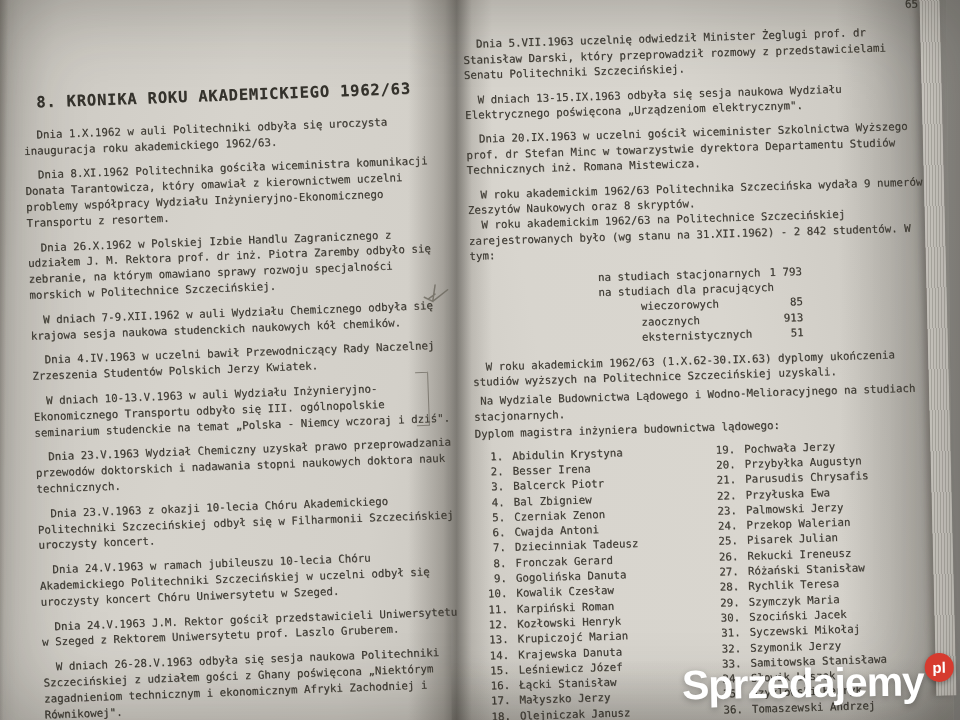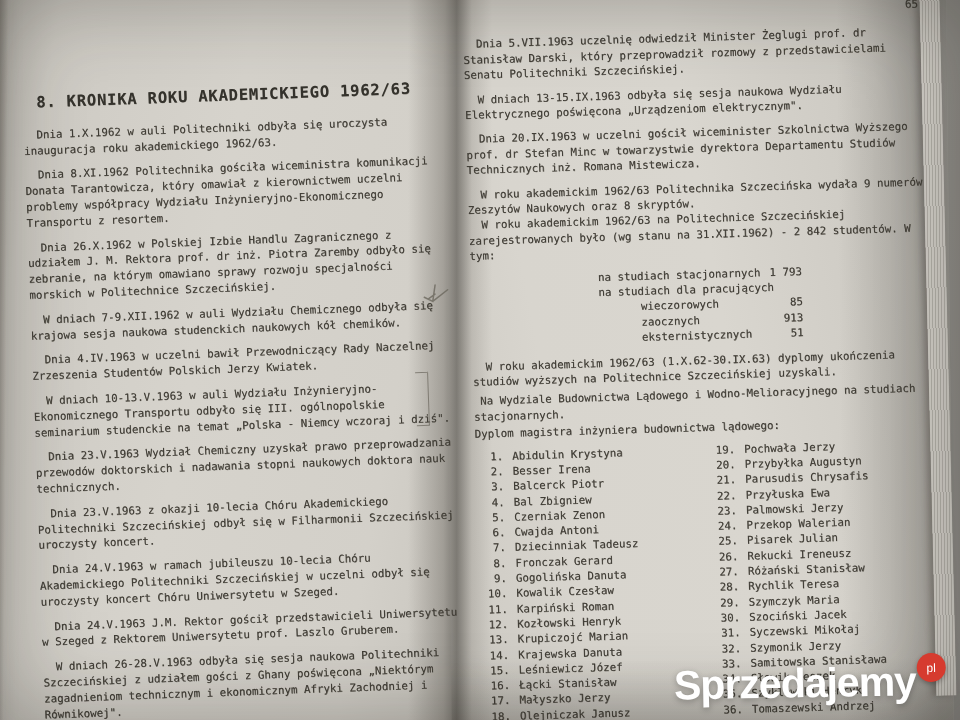--- a/index.html
+++ b/index.html
@@ -62,23 +62,23 @@
   .pencil-check{position:absolute;left:421px;top:281px;z-index:5;transform:rotate(-6deg);}
   .pencil-bracket{position:absolute;left:416px;top:372px;width:12px;height:52px;z-index:5;
     border-top:1.4px solid rgba(110,106,96,.75);border-right:1.4px solid rgba(110,106,96,.75);
     border-bottom:1.4px solid rgba(110,106,96,.75);transform:rotate(-2deg);}
 
   
   .watermark{position:absolute;right:6px;bottom:16px;z-index:10;display:flex;align-items:flex-start;
     transform:rotate(-1deg);}
   .wm-text{font-family:"Liberation Sans","DejaVu Sans",sans-serif;font-weight:bold;font-size:41px;
     color:#ffffff;letter-spacing:-1px;text-shadow:0 2px 6px rgba(0,0,0,.28);line-height:1;}
-  .wm-badge{font-family:"Liberation Sans","DejaVu Sans",sans-serif;font-weight:normal;font-size:12px;
+  .wm-badge{font-family:"Liberation Sans","DejaVu Sans",sans-serif;font-weight:bold;font-size:15px;
     color:#ffffff;background:#d63b2f;width:29px;height:29px;border-radius:50%;flex:none;
-    display:flex;align-items:center;justify-content:center;margin:-8px 8px 0 1px;
+    display:flex;align-items:center;justify-content:center;margin:-8px 0 0 1px;
     box-shadow:0 2px 5px rgba(0,0,0,.3);}
 </style>
 </head>
 <body>
 
 <div class="photo">
   <div class="bg-fabric"></div>
 
   <div class="page page-left"></div>
   <div class="page page-right">

